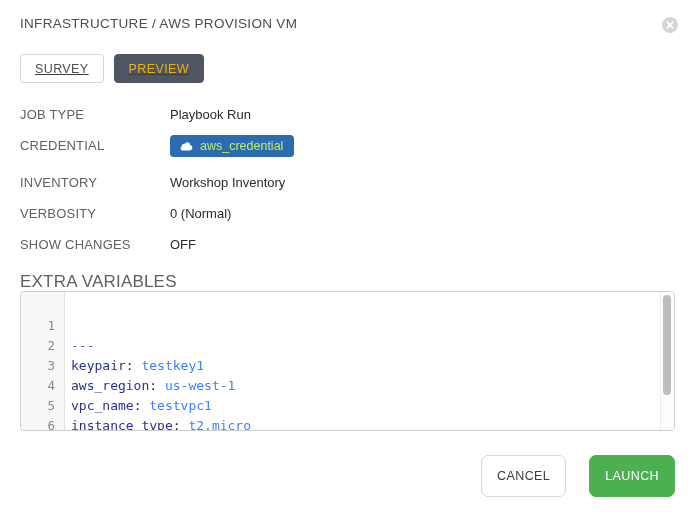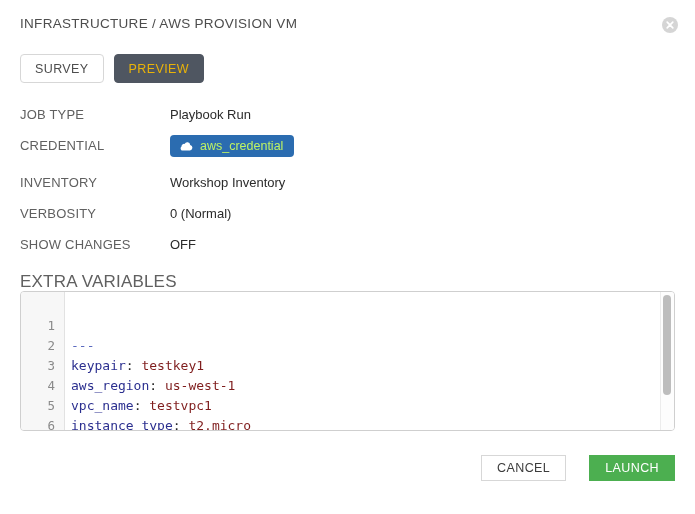--- a/index.html
+++ b/index.html
@@ -48,20 +48,21 @@
   }
   .close-btn svg { display: block; }
 
   
   .tab-row {
     position: absolute;
     left: 20px;
     top: 54px;
     display: flex;
     gap: 10px;
+    text-decoration: underline;
   }
   .tab-btn {
     font-family: "Liberation Sans", sans-serif;
     font-size: 12.5px;
     letter-spacing: 0.4px;
     padding: 7px 14px 7px 14px;
     border-radius: 4px;
     cursor: pointer;
     text-transform: uppercase;
     line-height: 14px;
@@ -184,21 +185,21 @@
     font-family: "DejaVu Sans Mono", monospace;
     font-size: 12.5px;
   }
   .code-text {
     position: absolute;
     left: 50px;
     color: #262626;
   }
   .tok-key { color: #2b2f8f; text-align: right; }
   .tok-punct { color: #262626; }
-  .tok-val { color: #7f1d1d; }
+  .tok-val { color: #3b82f6; }
   .tok-doc { color: #5b6abf; }
 
   .scroll-track {
     position: absolute;
     top: 0;
     right: 0;
     bottom: 0;
     width: 13px;
     background: #fdfdfd;
     border-left: 1px solid #ececec;
@@ -221,24 +222,24 @@
     right: 20px;
     top: 455px;
     display: flex;
     gap: 11px;
   }
   .foot-btn {
     font-family: "Liberation Sans", sans-serif;
     font-size: 12.5px;
     letter-spacing: 0.4px;
     text-transform: uppercase;
-    border-radius: 0;
+    border-radius: 7px;
     cursor: pointer;
     box-sizing: border-box;
-    height: 26px;
+    height: 42px;
     padding: 0 15px;
     display: flex;
     align-items: center;
     justify-content: center;
   }
   .foot-btn.cancel {
     background: #ffffff;
     border: 1px solid #d7d7d7;
     color: #3c3c3c;
   }

